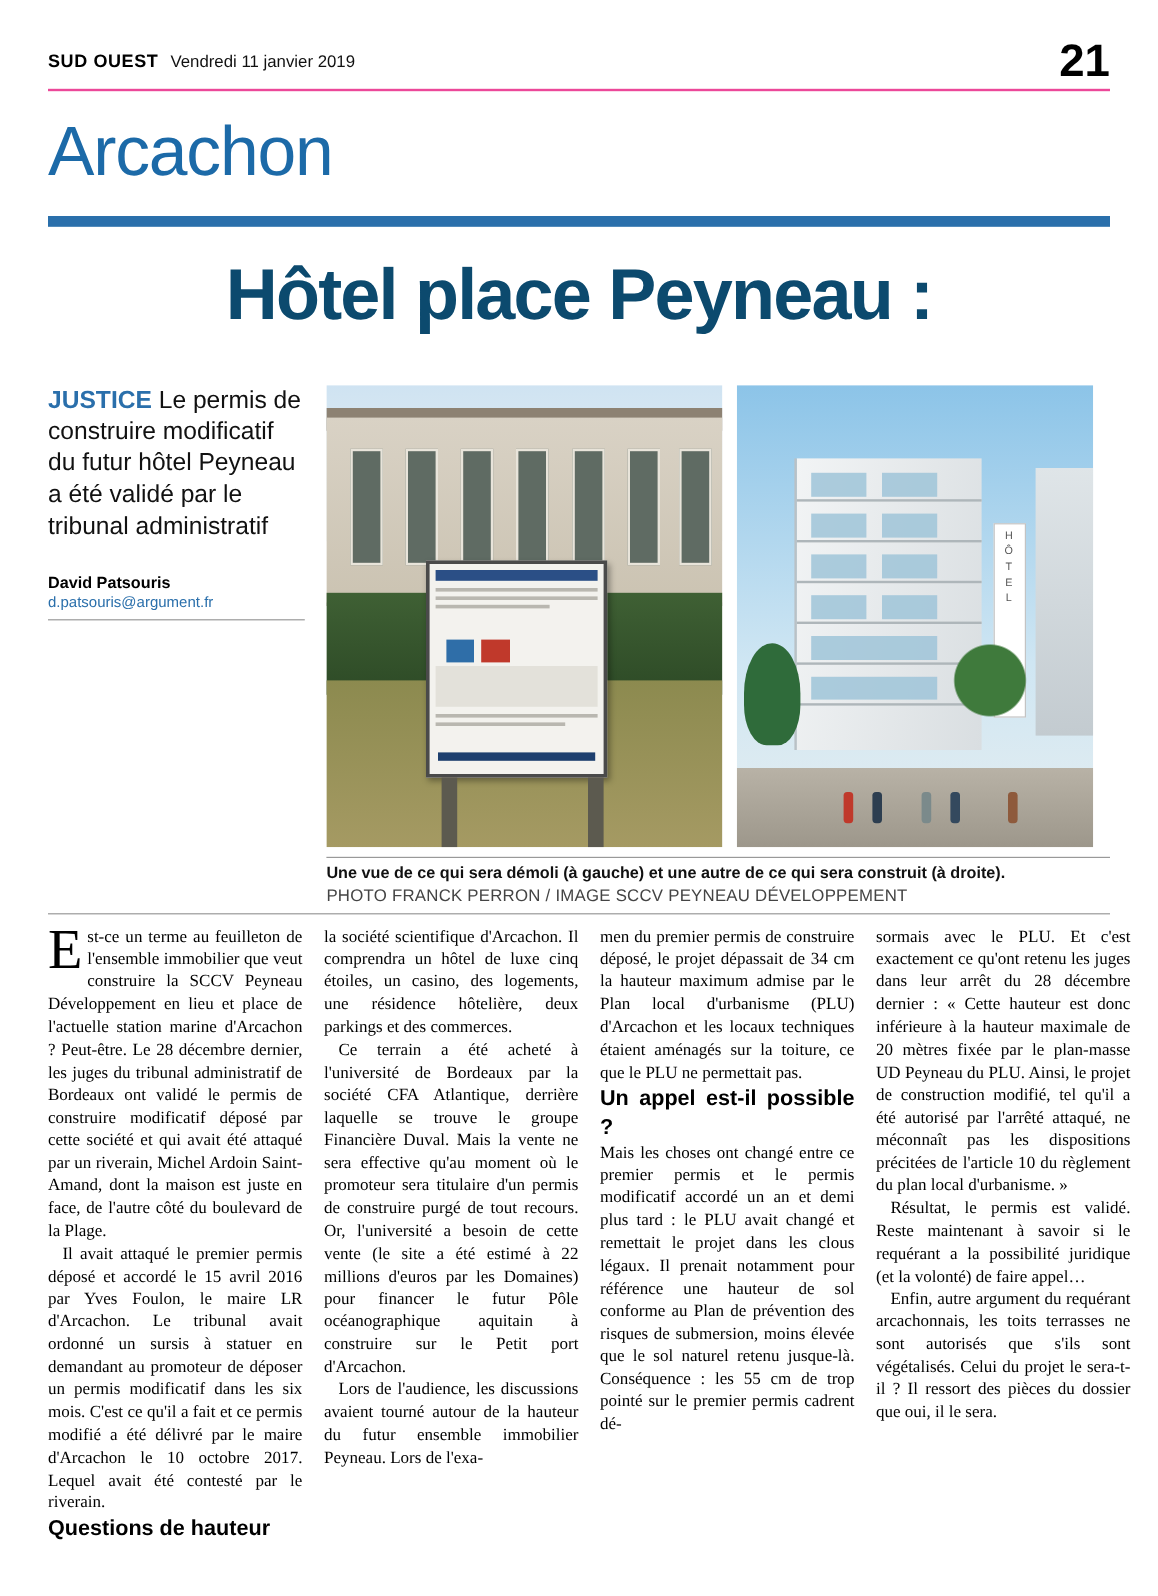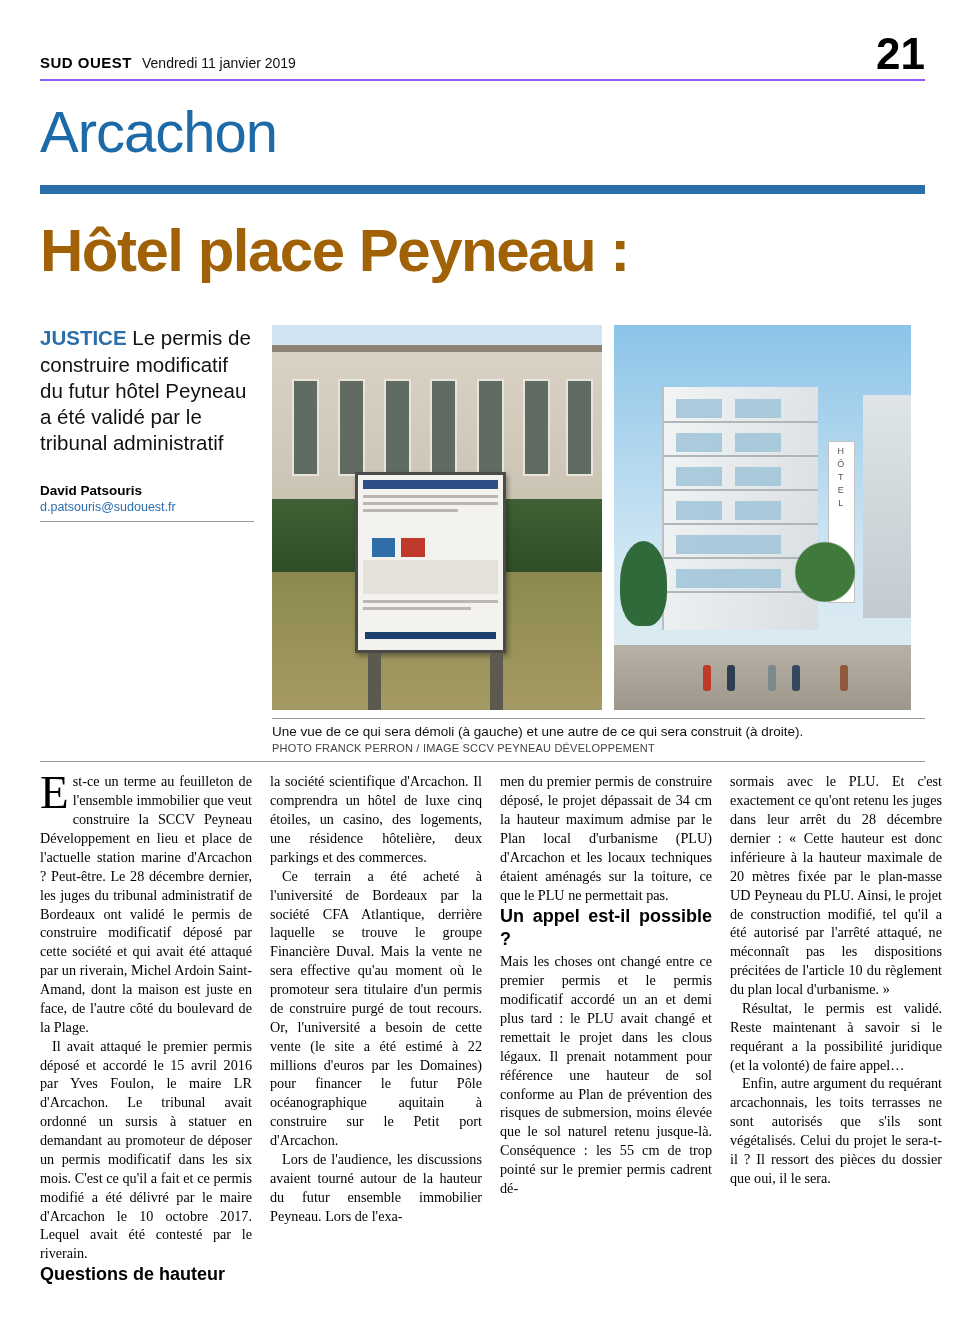--- a/index.html
+++ b/index.html
@@ -19,24 +19,24 @@
     position: relative;
     width: 965px;
     height: 1330px;
     box-sizing: border-box;
     padding: 0 40px;
   }
 
   
   .masthead {
     display: flex;
-    align-items: flex-end;
+    align-items: center;
     justify-content: space-between;
     padding-top: 36px;
-    border-bottom: 2px solid #8b5cf6;
+    border-bottom: 2px solid #ec4899;
     padding-bottom: 8px;
   }
   .masthead-left {
     display: flex;
     align-items: baseline;
     gap: 10px;
   }
   .paper-name {
     font-family: "Liberation Sans", sans-serif;
     font-weight: bold;
@@ -44,21 +44,21 @@
     letter-spacing: 0.5px;
   }
   .issue-date {
     font-family: "Liberation Sans", sans-serif;
     font-size: 14px;
     color: #111;
   }
   .page-number {
     font-family: "Liberation Sans", sans-serif;
     font-weight: bold;
-    font-size: 44px;
+    font-size: 38px;
     line-height: 0.8;
     color: #000;
   }
 
   
   .section-title {
     font-family: "Liberation Sans", sans-serif;
     font-weight: normal;
     font-size: 58px;
     color: #1c6aa8;
@@ -73,21 +73,22 @@
   }
 
   
   .headline {
     font-family: "Liberation Sans", sans-serif;
     font-weight: bold;
     font-size: 60px;
     line-height: 1.02;
     letter-spacing: -1.5px;
     margin-top: 26px;
-    color: #a16207;
+    color: #0c4a6e;
+    text-align: center;
   }
   .headline .l2 { display: block; }
 
   
   .upper {
     display: flex;
     margin-top: 44px;
     gap: 18px;
   }
   .chapo-col {
@@ -226,27 +227,27 @@
 
   
   .caption-zone {
     margin-left: 232px;
     margin-top: 8px;
     border-top: 1px solid #999;
     padding-top: 5px;
   }
   .caption {
     font-family: "Liberation Sans", sans-serif;
-    font-weight: normal;
+    font-weight: bold;
     font-size: 13.5px;
     color: #111;
   }
   .credit {
     font-family: "Liberation Sans", sans-serif;
-    font-size: 11px;
+    font-size: 14px;
     color: #444;
     margin-top: 3px;
     letter-spacing: .2px;
   }
 
   
   .body-rule {
     margin-top: 7px;
     border-top: 1px solid #999;
   }
@@ -303,21 +304,21 @@
     <span class="l1">Hôtel place Peyneau :</span>
   </h1>
 
   <div class="upper">
 
     <div class="chapo-col">
       <div class="chapo">
         <span class="kicker">JUSTICE</span><span> Le permis de construire modificatif du futur hôtel Peyneau a été validé par le tribunal administratif</span>
       </div>
       <div class="byline">David Patsouris</div>
-      <div class="byline-mail">d.patsouris@sudouest.fr</div>
+      <div class="byline-mail">d.patsouris@argument.fr</div>
     </div>
 
     <div class="photos">
 
       <div class="photo photo-left">
         <div class="ph-sky"></div>
         <div class="ph-roof"></div>
         <div class="ph-build"></div>
         <div class="ph-win" style="left:6%"></div>
         <div class="ph-win" style="left:20%"></div>

